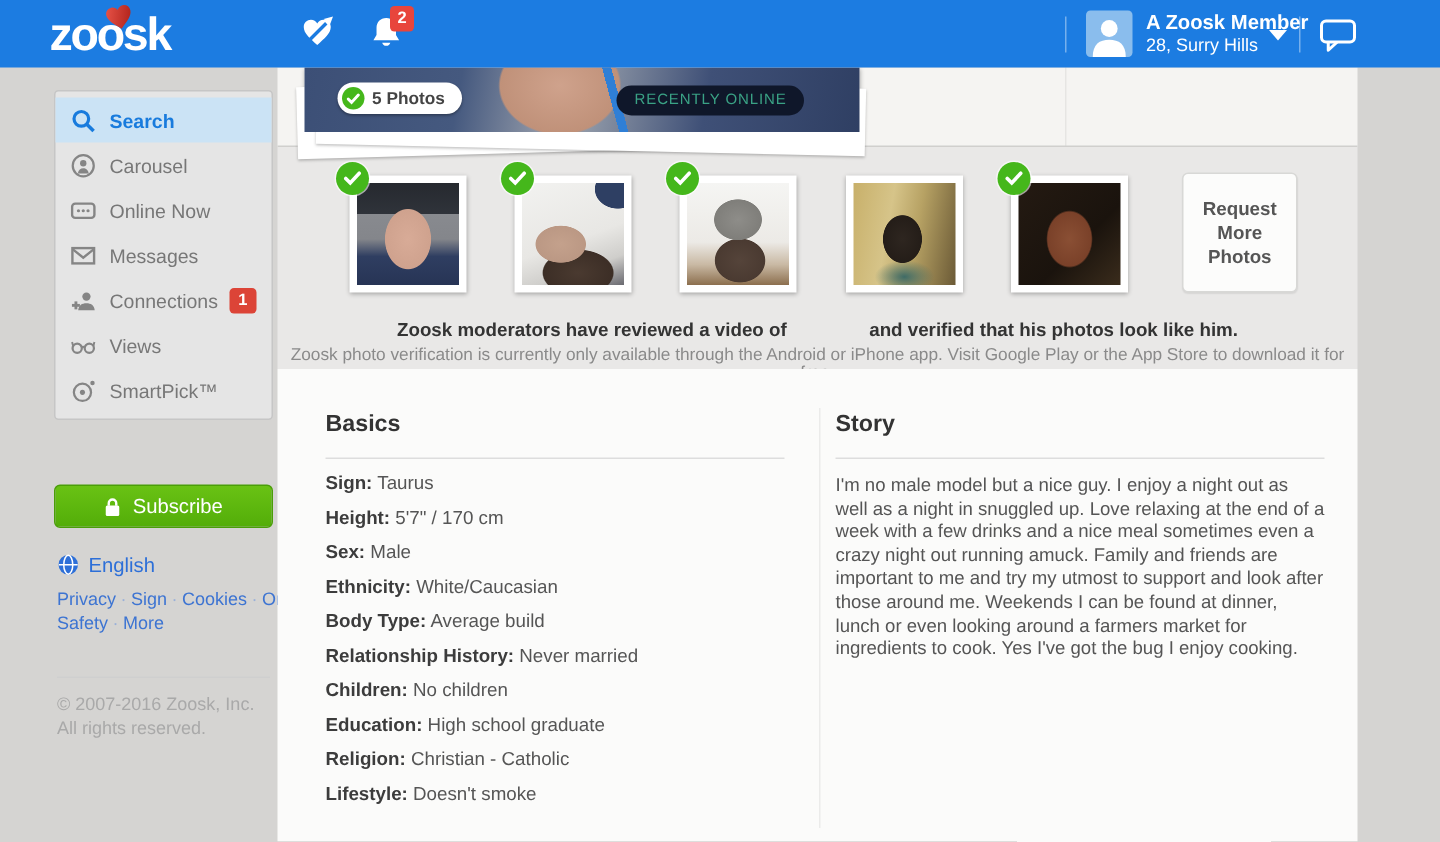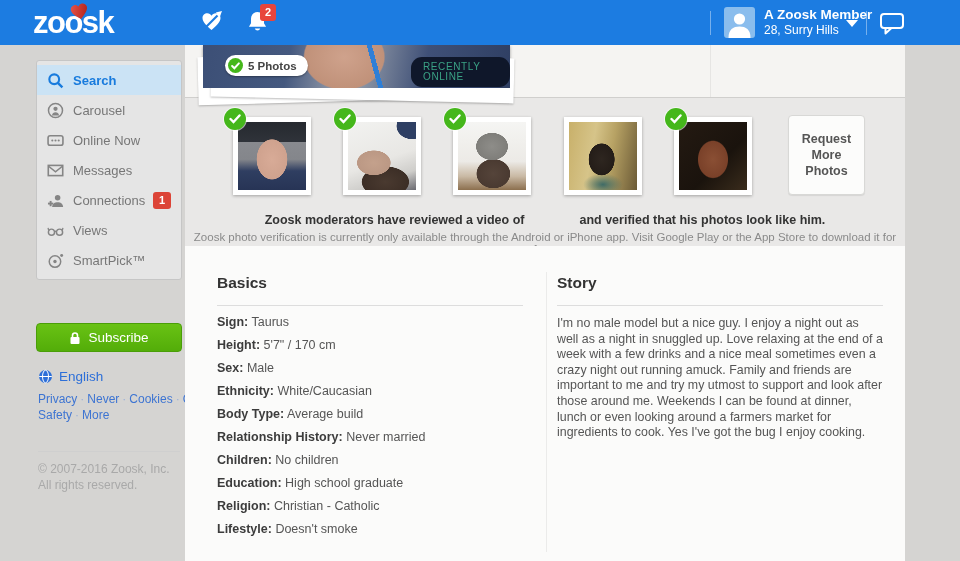--- a/index.html
+++ b/index.html
@@ -34,21 +34,21 @@
   .subscribe { position:absolute; left:36px; top:323px; width:146px; height:29px; background:linear-gradient(#69c214,#53ad09); border:1px solid #4a9e08; border-radius:4px; color:#fff; font-weight:normal; font-size:13.5px; font-family:"Liberation Sans",sans-serif; display:flex; align-items:center; justify-content:center; gap:7px; cursor:pointer; }
   .lang { position:absolute; left:38px; top:369px; display:flex; align-items:center; gap:6px; color:#2d6fd8; font-size:13.5px; cursor:pointer; }
   .side-links { position:absolute; left:38px; top:392px; width:144px; font-size:12px; line-height:15.5px; }
   .side-links a { color:#3d74d2; text-decoration:none; cursor:pointer; }
   .sep { color:#9ab0d8; margin:0 3px; }
   .side-hr { position:absolute; left:38px; top:451px; width:142px; height:1px; background:#cfcfcf; }
   .copyright { position:absolute; left:38px; top:461px; width:142px; font-size:12px; line-height:16px; color:#a9a9a9; }
   
   .band { position:absolute; left:185px; top:45px; width:720px; height:53px; background:#f5f4f2; border-bottom:1px solid #d0cfcd; z-index:2; }
   .band-vline { position:absolute; left:525px; top:0; width:1px; height:52px; background:rgba(0,0,0,0.06); }
-  .photo-card { position:absolute; left:203px; top:45px; width:307px; height:52px; background:#fff; box-shadow:0 1px 3px rgba(0,0,0,0.35); z-index:6; cursor:pointer; }
+  .photo-card { position:absolute; left:203px; top:45px; width:370px; height:52px; background:#fff; box-shadow:0 1px 3px rgba(0,0,0,0.35); z-index:6; cursor:pointer; }
   .photo-card::before { content:""; position:absolute; left:-5px; right:8px; top:8px; bottom:-4px; background:#fff; transform:rotate(-1.6deg); box-shadow:0 1px 2px rgba(0,0,0,0.25); z-index:-1; }
   .photo-card::after { content:""; position:absolute; left:8px; right:-4px; top:10px; bottom:-3px; background:#fff; transform:rotate(1.3deg); box-shadow:0 1px 2px rgba(0,0,0,0.25); z-index:-1; }
   .photo-img { position:absolute; left:0; top:0; right:0; bottom:9px;
     background:
       linear-gradient(75deg, rgba(0,0,0,0) 55%, #2f7fd6 55%, #2f7fd6 56.6%, rgba(0,0,0,0) 56.6%),
       radial-gradient(ellipse 72px 58px at 46% 28%, #cfa28c 0%, #c09179 55%, rgba(192,145,121,0) 57%),
       linear-gradient(100deg,#3c4f76 0%,#45597f 28%,#9aa0ac 46%,#8e97a6 52%,#3f5077 72%,#2f3f63 100%);
   }
   .badge-photos { position:absolute; left:22px; top:10px; height:21px; background:#fff; border-radius:11px; display:flex; align-items:center; gap:5px; padding:0 11px 0 3px; box-shadow:0 1px 2px rgba(0,0,0,0.35); font-size:11.5px; font-weight:bold; color:#444; z-index:7; }
   .badge-check { width:15px; height:15px; border-radius:50%; background:#45b71b; display:flex; align-items:center; justify-content:center; }
@@ -208,21 +208,21 @@
 <div class="lang">
   <svg width="15" height="15" viewBox="0 0 15 15">
       <circle cx="7.5" cy="7.5" r="6.5" fill="#2d6fd8"></circle>
       <ellipse cx="7.5" cy="7.5" rx="3" ry="6.3" fill="none" stroke="#fff" stroke-width="1"></ellipse>
       <line x1="1.2" y1="7.5" x2="13.8" y2="7.5" stroke="#fff" stroke-width="1"></line>
     </svg>
   <span>English</span>
 </div>
 
 <div class="side-links">
-  <a>Privacy</a><span class="sep">·</span><a>Never</a><span class="sep">·</span><a>Cookies</a><span class="sep">·</span><a>Online Safety</a><span class="sep">·</span><a>More</a>
+  <a>Privacy</a><span class="sep">·</span><a>Sign</a><span class="sep">·</span><a>Cookies</a><span class="sep">·</span><a>Online Safety</a><span class="sep">·</span><a>More</a>
 </div>
 
 <div class="side-hr"></div>
 <div class="copyright">© 2007-2016 Zoosk, Inc. All rights reserved.</div>
 
 <div class="band">
   <div class="band-vline"></div>
 </div>
 
 <div class="photo-card">

